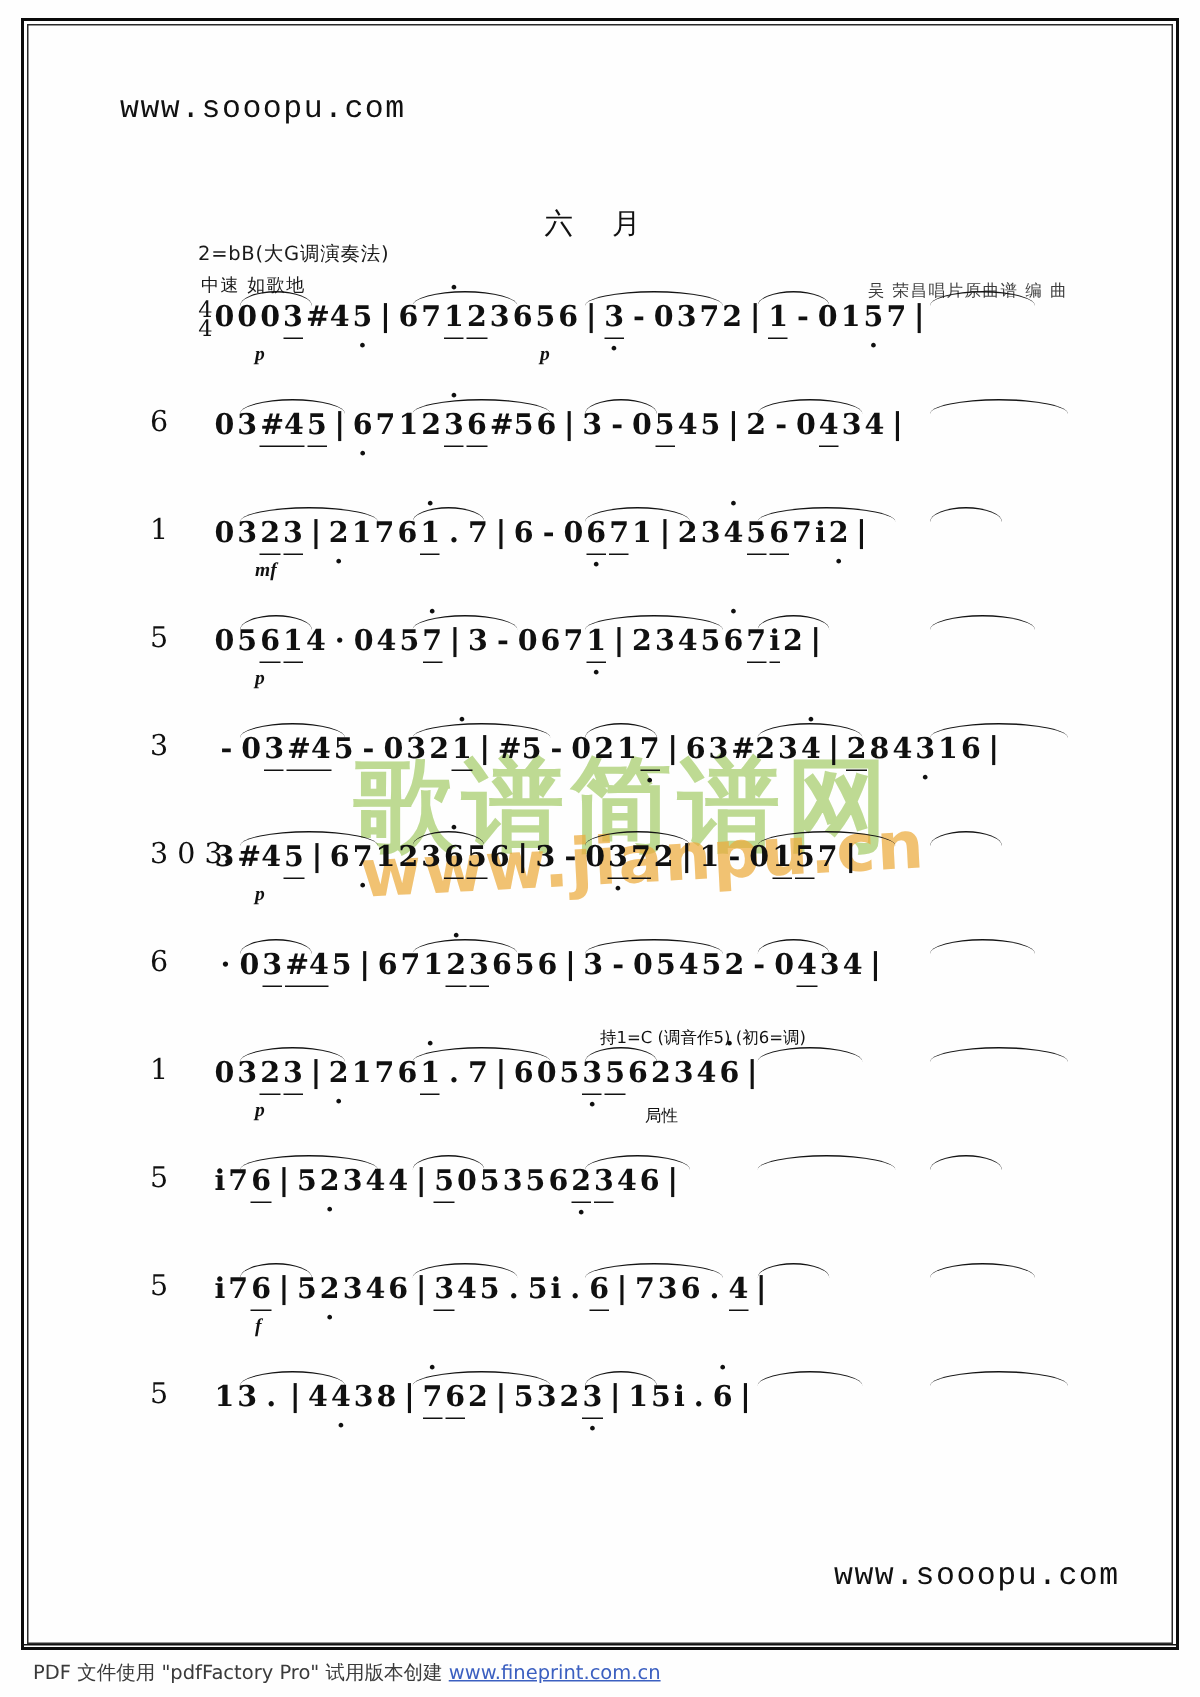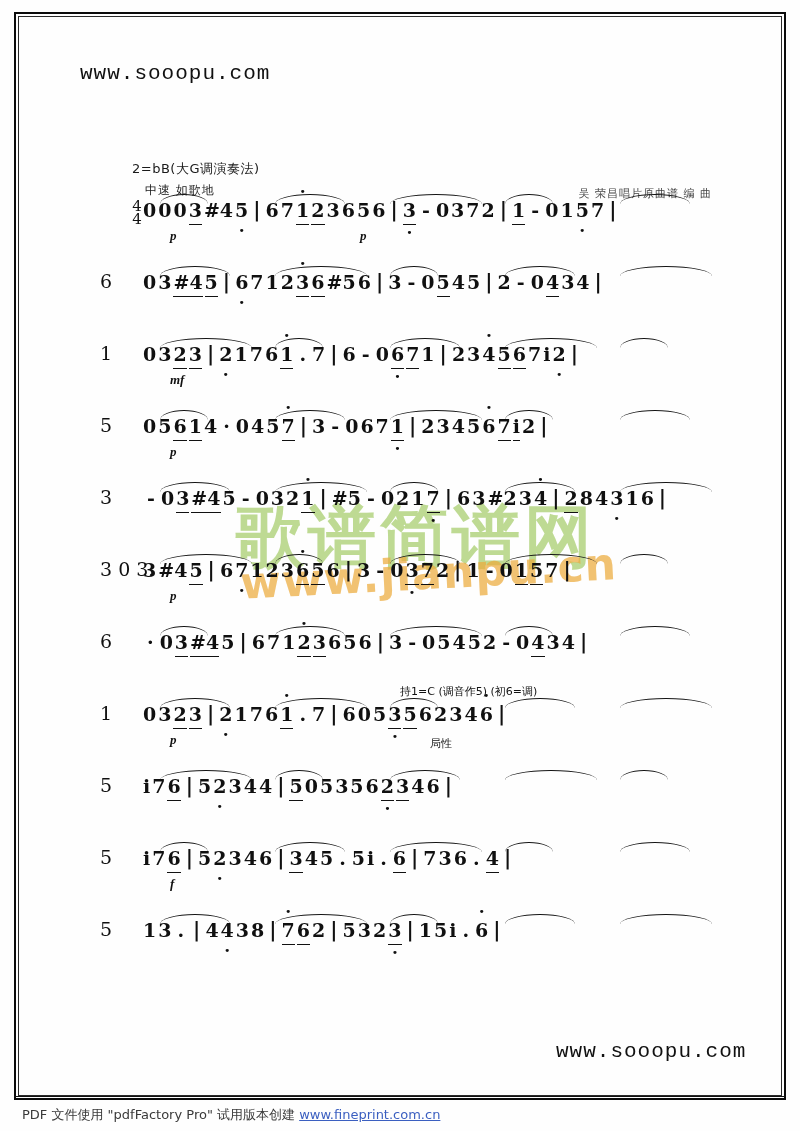--- a/index.html
+++ b/index.html
@@ -88,21 +88,20 @@
     letter-spacing: 0.5px;
   }
   .tempo-mark {
     position: absolute;
     left: 134px;
     top: 182px;
     font-size: 12px;
     color: #1a1a1a;
     font-family: "DejaVu Sans", sans-serif;
     letter-spacing: 1px;
-    margin-left: 11px;
   }
   .credit {
     position: absolute;
     right: 88px;
     top: 186px;
     font-size: 11px;
     color: #1a1a1a;
     font-family: "DejaVu Sans", sans-serif;
     letter-spacing: 1px;
     opacity: 0.85;
@@ -234,20 +233,21 @@
 </style>
 </head>
 <body>
 
 <div class="page">
   <div class="frame"></div>
   <div class="frame-inner"></div>
 
   <div class="top-url">www.sooopu.com</div>
 
+  <div class="title">六 月</div>
 
   <div class="key-sig">2=bB(大G调演奏法)</div>
   <div class="tempo-mark">中速 如歌地</div>
   <div class="credit">吴 荣昌唱片原曲谱 编 曲</div>
 
   <div class="time-sig">
     <span class="num">4</span>
     <span class="den">4</span>
   </div>
 

